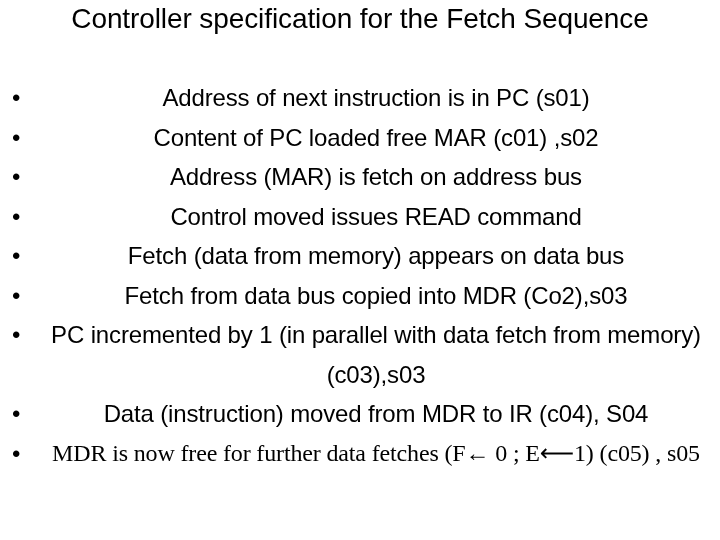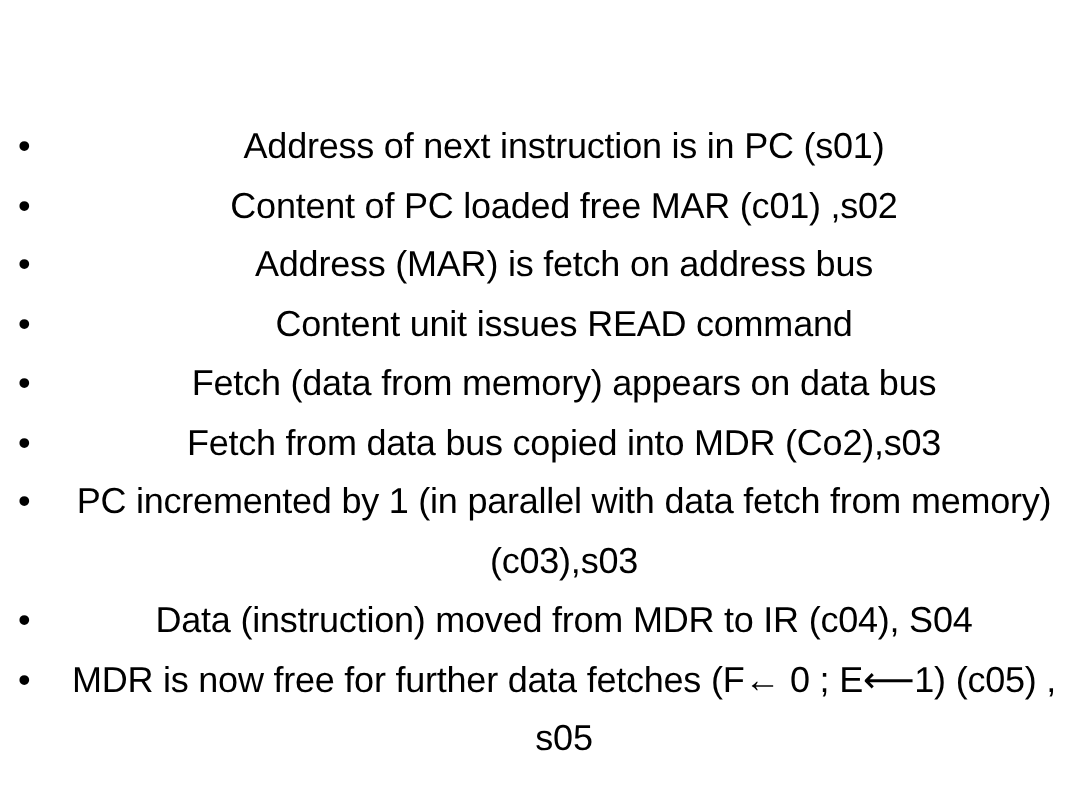--- a/index.html
+++ b/index.html
@@ -59,49 +59,50 @@
     font-size: 24px;
     line-height: 39.5px;
     text-align: left;
     color: #000000;
   }
   .bullet-text {
     display: block;
     text-align: center;
   }
   .arrow {
-    font-family: Liberation Sans, sans-serif;
+    font-family: Liberation Serif, serif;
   }
 </style>
 </head>
 <body>
 
 <div class="slide">
 
+  <div class="slide-title">Controller specification for the Fetch Sequence</div>
 
   <div class="bullet-body">
 
     <div class="bullet-item">
       <span class="bullet-marker">•</span>
       <span class="bullet-text">Address of next instruction is in PC (s01)</span>
     </div>
 
     <div class="bullet-item">
       <span class="bullet-marker">•</span>
       <span class="bullet-text">Content of PC loaded free MAR (c01) ,s02</span>
     </div>
 
     <div class="bullet-item">
       <span class="bullet-marker">•</span>
       <span class="bullet-text">Address (MAR) is fetch on address bus</span>
     </div>
 
     <div class="bullet-item">
       <span class="bullet-marker">•</span>
-      <span class="bullet-text">Content unit issues READ command</span>
+      <span class="bullet-text">Control moved issues READ command</span>
     </div>
 
     <div class="bullet-item">
       <span class="bullet-marker">•</span>
       <span class="bullet-text">Fetch (data from memory) appears on data bus</span>
     </div>
 
     <div class="bullet-item">
       <span class="bullet-marker">•</span>
       <span class="bullet-text">Fetch from data bus copied into MDR (Co2),s03</span>

